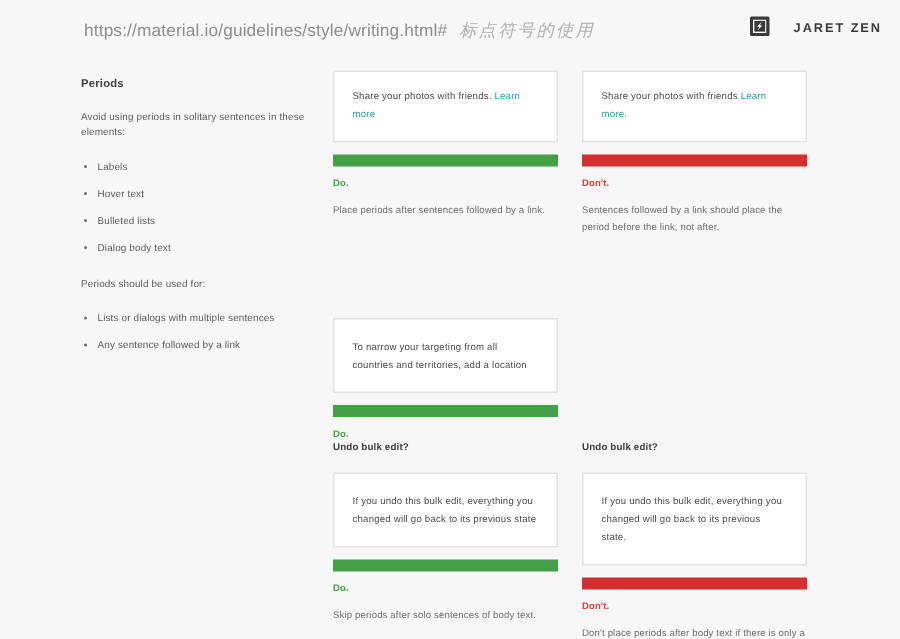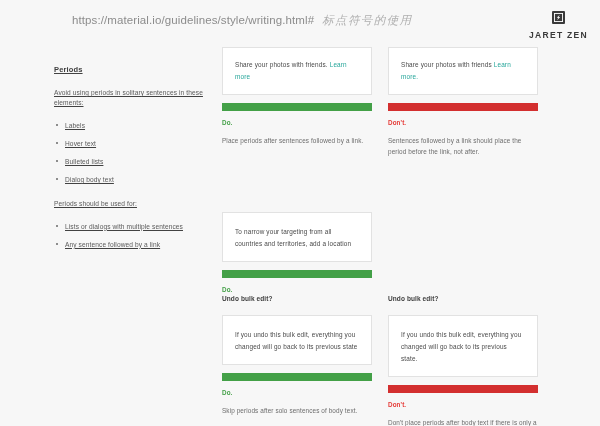--- a/index.html
+++ b/index.html
@@ -14,21 +14,21 @@
     background: #f7f7f7;
     font-family: "Liberation Sans", "DejaVu Sans", sans-serif;
     color: #424242;
     -webkit-font-smoothing: antialiased;
   }
 
   
   .page-header {
     position: relative;
     height: 40px;
-    padding: 0 14px 0 72px;
+    padding: 0 14px 0 56px;
     display: flex;
     align-items: center;
   }
 
   .url-line {
     display: flex;
     align-items: baseline;
     gap: 8px;
     white-space: nowrap;
   }
@@ -45,22 +45,21 @@
     letter-spacing: 1.4px;
     font-style: italic;
   }
 
   .brand {
     position: absolute;
     right: 12px;
     top: 11px;
     display: flex;
     align-items: center;
-    gap: 6px;
-    flex-direction: column;
+    gap: 16px;
   }
 
   .brand-mark {
     width: 13px;
     height: 13px;
     background: #3a3a3a;
     border-radius: 1px;
     display: flex;
     align-items: center;
     justify-content: center;
@@ -80,23 +79,22 @@
     position: relative;
     height: 386px;
     padding-left: 54px;
     padding-right: 14px;
   }
 
   
   .guidance {
     position: absolute;
     left: 54px;
-    top: 25px;
+    top: 11px;
     width: 160px;
-    text-decoration: underline;
   }
 
   .guidance-title {
     font-size: 7.5px;
     font-weight: bold;
     color: #3d3d3d;
     letter-spacing: 0.15px;
     margin-bottom: 14px;
   }
 

